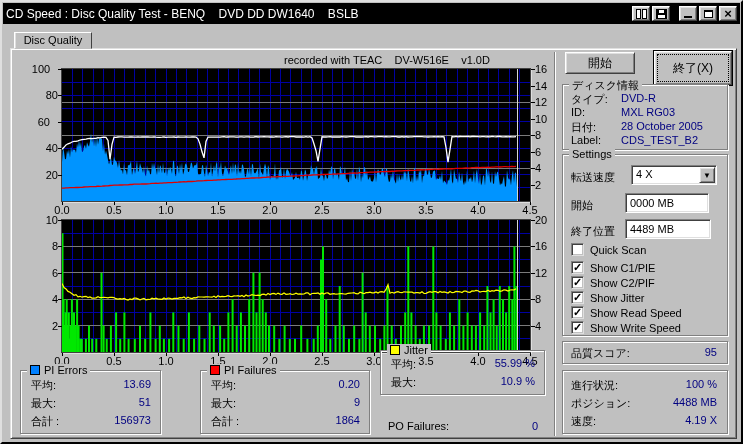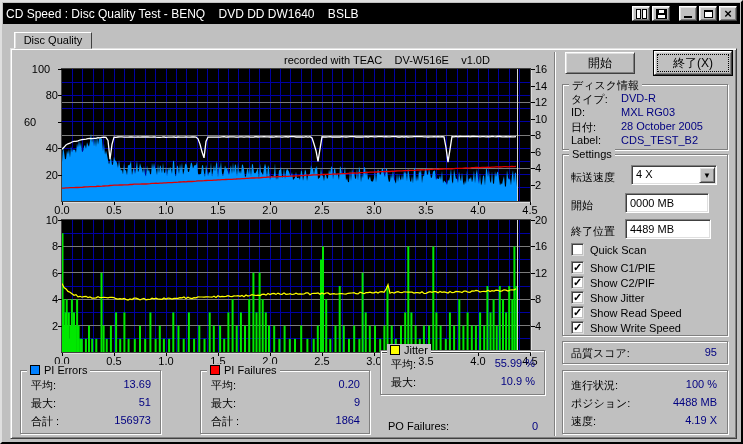--- a/index.html
+++ b/index.html
@@ -342,21 +342,21 @@
       <rect x="451.4" y="26.4" width="2" height="105.6" fill="#00e800"></rect>
       <rect x="453.5" y="66.0" width="2" height="66.0" fill="#00e800"></rect>
       <polyline points="0,63.4 2,67.6 4,68.9 6,71.4 8,72.3 10,73.7 12,75.3 14,74.7 16,76.8 18,76.3 20,77.2 22,76.7 24,76.3 26,77.5 28,77.0 30,78.1 32,78.1 34,77.8 36,76.7 38,77.7 40,77.5 42,77.4 44,77.5 46,77.9 48,77.3 50,77.4 52,77.7 54,78.7 56,79.1 58,78.6 60,79.1 62,78.5 64,79.4 66,80.0 68,78.9 70,79.6 72,78.2 74,78.2 76,78.9 78,79.9 80,79.0 82,78.3 84,79.8 86,79.3 88,79.5 90,78.2 92,78.8 94,78.1 96,79.0 98,79.1 100,79.3 102,77.9 104,79.0 106,78.0 108,78.3 110,79.1 112,78.4 114,78.4 116,78.4 118,77.6 120,77.9 122,77.0 124,78.6 126,77.3 128,78.2 130,78.6 132,77.6 134,77.9 136,76.9 138,77.0 140,77.0 142,77.1 144,76.9 146,76.8 148,77.0 150,77.2 152,76.3 154,77.5 156,75.8 158,76.8 160,76.3 162,76.7 164,76.4 166,75.7 168,76.4 170,76.6 172,75.9 174,76.0 176,75.6 178,76.4 180,75.4 182,76.7 184,75.0 186,76.1 188,75.5 190,74.6 192,75.2 194,75.5 196,75.2 198,75.6 200,74.4 202,74.1 204,75.1 206,73.5 208,74.5 210,73.7 212,73.4 214,74.4 216,73.1 218,74.1 220,74.3 222,73.0 224,74.3 226,74.2 228,73.6 230,74.5 232,74.2 234,73.2 236,74.1 238,73.9 240,74.1 242,74.0 244,72.9 246,72.9 248,74.8 250,73.5 252,73.3 254,73.3 256,73.0 258,74.3 260,72.9 262,74.0 264,73.0 266,72.9 268,74.3 270,73.8 272,73.6 274,74.2 276,74.0 278,73.7 280,73.7 282,74.0 284,74.1 286,73.3 288,73.1 290,73.0 292,72.7 294,73.7 296,73.9 298,72.2 300,72.9 302,73.7 304,72.7 306,72.7 308,72.2 310,72.8 312,72.8 314,71.9 316,73.1 318,71.8 320,71.7 322,72.4 324,69.4 326,64.7 328,73.2 330,72.3 332,73.1 334,72.1 336,71.6 338,72.5 340,72.7 342,71.8 344,72.0 346,72.1 348,72.0 350,72.2 352,73.1 354,72.7 356,72.6 358,73.1 360,71.7 362,73.5 364,73.3 366,72.4 368,71.6 370,72.4 372,71.5 374,71.7 376,72.8 378,71.4 380,72.3 382,71.9 384,72.4 386,73.0 388,71.5 390,72.7 392,72.3 394,71.4 396,71.6 398,71.8 400,72.6 402,71.1 404,71.1 406,72.2 408,72.3 410,70.9 412,71.2 414,70.4 416,70.7 418,72.1 420,71.5 422,71.3 424,71.6 426,70.3 428,71.5 430,70.6 432,71.0 434,70.1 436,70.3 438,71.4 440,70.9 442,69.8 444,70.2 446,71.1 448,70.0 450,69.8 452,70.0 454,68.8 " fill="none" stroke="#ffff00" stroke-width="1.2"></polyline>
       <line x1="455.5" y1="0" x2="455.5" y2="132" stroke="#d6d6d6" stroke-width="1" shape-rendering="crispEdges"></line>
     </svg>
   <div id="axis-layer">
       <span class="tick" style="left: 22px; top: 61px; width: 34px; text-align: center;">100</span>
       <span class="tm" style="left: 56px; top: 67px; width: 4px; height: 1px;"></span>
       <span class="tick" style="left: 22px; top: 87.4px; width: 34px; text-align: right;">80</span>
       <span class="tm" style="left: 56px; top: 93px; width: 4px; height: 1px;"></span>
-      <span class="tick" style="left: 22px; top: 113.8px; width: 34px; ">60</span>
+      <span class="tick" style="left: 14px; top: 113.8px; width: 34px; text-align: right;">60</span>
       <span class="tm" style="left: 56px; top: 120px; width: 4px; height: 1px;"></span>
       <span class="tick" style="left: 22px; top: 140.2px; width: 34px; text-align: right;">40</span>
       <span class="tm" style="left: 56px; top: 146px; width: 4px; height: 1px;"></span>
       <span class="tick" style="left: 22px; top: 166.6px; width: 34px; text-align: right;">20</span>
       <span class="tm" style="left: 56px; top: 173px; width: 4px; height: 1px;"></span>
       <span class="tick" style="left: 533px; top: 61px; width: 26px; text-align: left;">16</span>
       <span class="tm" style="left: 529px; top: 67px; width: 4px; height: 1px;"></span>
       <span class="tick" style="left: 533px; top: 77.5px; width: 26px; text-align: left;">14</span>
       <span class="tm" style="left: 529px; top: 84px; width: 4px; height: 1px;"></span>
       <span class="tick" style="left: 533px; top: 94px; width: 26px; text-align: left;">12</span>
@@ -486,21 +486,21 @@
       </div>
   </div>
   <div class="row" style="left:386px;top:418px;width:150px;">
     <span class="lbl">PO Failures:</span>
     <span class="val">0</span>
   </div>
 
   <div class="vsep"></div>
 
   <div class="btn" style="left:563px;top:50px;width:70px;height:22px;">開始</div>
-  <div class="def-btn" style="left:651px;top:48px;width:80px;height:26px;">
+  <div class="def-btn" style="left:651px;top:48px;width:80px;height:36px;">
     <span class="inner">終了(X)</span>
     <span class="focus"></span>
   </div>
 
   <div class="grp" style="left:560px;top:82px;width:166px;height:66px;">
     <span class="grp-title">ディスク情報</span>
     <span class="side-lbl" style="left:8px;top:7px">タイプ:</span>
     <span class="side-val" style="left:58px;top:7px">DVD-R</span>
     <span class="side-lbl" style="left:8px;top:21px">ID:</span>
     <span class="side-val" style="left:58px;top:21px">MXL RG03</span>

